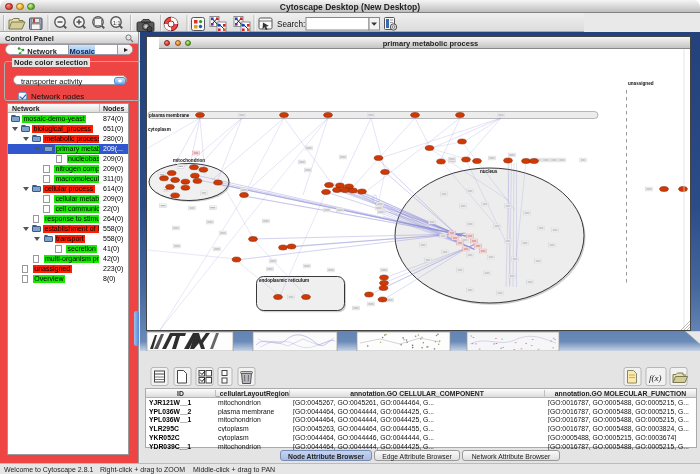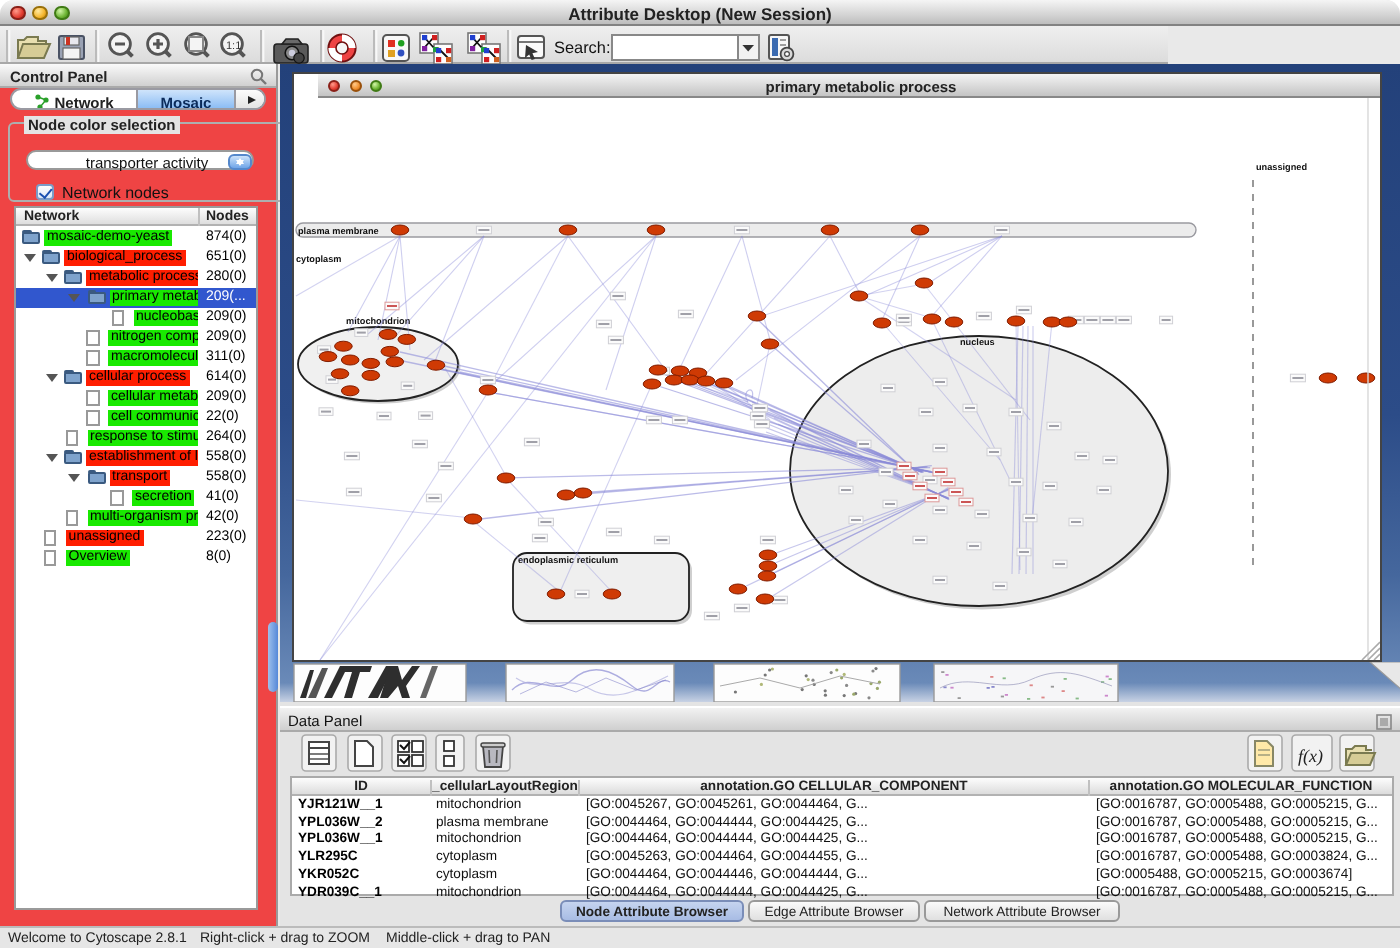--- a/index.html
+++ b/index.html
@@ -12,32 +12,32 @@
 #titlebar .t { position:absolute; top:2px; left:0; width:100%; text-align:center; font-size:8.5px;
   font-weight:bold; color:#222; }
 #toolbar { left:0; top:13px; width:584px; height:19px; background:linear-gradient(#efefef,#dcdcdc); border-bottom:1px solid #a8a8a8; }
 #cpanel { left:0; top:32px; width:139px; height:431px; background:#ef4444; border-right:1px solid #9a9a9a; }
 #cphead { position:absolute; left:0; top:0; width:100%; height:12px;
   background:linear-gradient(#fafafa,#d0d0d0); border-bottom:1px solid #aaa;
   font-size:7.5px; font-weight:bold; color:#222; padding:1.5px 0 0 5px; }
 #tabs { position:absolute; left:5px; top:12px; width:128px; height:11px; background:#fff;
   border:1px solid #9a9aa2; border-radius:6px; overflow:hidden; font-size:7.5px; font-weight:bold; }
 #tabs .net { position:absolute; left:0; top:0; width:62px; height:100%; color:#222; text-align:center; padding-top:1.5px; }
-#tabs .mos { position:absolute; left:62px; top:0; width:49px; height:100%; text-align:center; padding-top:1.5px;
+#tabs .mos { position:absolute; left:62px; top:0; width:27px; height:100%; text-align:right; padding-top:1.5px;
   background:linear-gradient(#cfe4fb,#8cbdf4); color:#0a2a5a; border-left:1px solid #9a9aa2; }
 #tabs .arr { position:absolute; left:111px; top:0; width:17px; height:100%; border-left:1px solid #9a9aa2;
   background:linear-gradient(#fcfcfc,#e4e4e4); }
 #tabs .arr:after { content:""; position:absolute; left:5.5px; top:3px; border-top:2.8px solid transparent;
   border-bottom:2.8px solid transparent; border-left:4.5px solid #222; }
 #grp { position:absolute; left:4px; top:29px; width:157px; height:40px; border:1px solid #aeaeae;
   border-radius:3px; }
 #grp .cap { position:absolute; left:7px; top:-4.5px; background:#e4e4e4; padding:0 2px;
   font-size:7.5px; font-weight:bold; color:#222; }
 #dd { position:absolute; left:8px; top:13px; width:114px; height:10px; background:#fff;
-  border:1px solid #999; border-radius:5px; font-size:7.5px; color:#111; padding:1px 0 0 7px;text-align:center; }
+  border:1px solid #999; border-radius:5px; font-size:7.5px; color:#111; padding:1px 0 0 7px; }
 #dd .sp { position:absolute; right:0.5px; top:0.5px; width:12px; height:8.5px; border-radius:3px;
   background:linear-gradient(#cde3fa,#6fa5e8); border:0.5px solid #5588cc; }
 #dd .sp:before { content:""; position:absolute; left:3.2px; top:1px; border-left:2.2px solid transparent;
   border-right:2.2px solid transparent; border-bottom:3px solid #fff; }
 #dd .sp:after { content:""; position:absolute; left:3.2px; bottom:1px; border-left:2.2px solid transparent;
   border-right:2.2px solid transparent; border-top:3px solid #fff; }
 #cb { position:absolute; left:13px; top:29.5px; width:8.5px; height:8.5px; background:linear-gradient(#fdfdfd,#dce8f8);
   border:1px solid #7a9cc8; border-radius:2px; }
 #cb:after { content:""; position:absolute; left:1.5px; top:0.5px; width:3px; height:4.5px;
   border:solid #1a50b0; border-width:0 1.6px 1.6px 0; transform:rotate(40deg); }
@@ -85,21 +85,21 @@
 .btab.sel { background:linear-gradient(#c5d4ef,#a8bce4); border-color:#7a8db8; font-weight:bold; }
 #status { left:0; top:463px; width:700px; height:11px; background:#e6e6e6; border-top:1px solid #bbb;
   font-size:7px; color:#222; }
 #status span { position:absolute; top:2px; }
 </style></head><body>
 <div id="app">
   <div class="abs" id="titlebar">
     <span class="light" style="left:5px;background:radial-gradient(circle at 35% 30%,#ff9a8a,#e33e32 60%,#a02015);border:0.5px solid #8a2018"></span>
     <span class="light" style="left:16px;background:radial-gradient(circle at 35% 30%,#ffe9a0,#f5b62e 60%,#b07708);border:0.5px solid #99700a"></span>
     <span class="light" style="left:27px;background:radial-gradient(circle at 35% 30%,#d2f5a8,#6db534 60%,#3a7a10);border:0.5px solid #3f7a14"></span>
-    <span class="t">Attribute Desktop (New Session)</span>
+    <span class="t">Cytoscape Desktop (New Desktop)</span>
   </div>
   <div class="abs" id="toolbar">
       <svg width="700" height="22" viewBox="0 0 700 22" style="display:block;position:absolute;left:0;top:-1px">
 <line x1="3.5" y1="3" x2="3.5" y2="19" stroke="#bbb" stroke-width="1"></line>
         <line x1="4.7" y1="3" x2="4.7" y2="19" stroke="#f8f8f8" stroke-width="1"></line>
 <line x1="48" y1="3" x2="48" y2="19" stroke="#bbb" stroke-width="1"></line>
         <line x1="49.2" y1="3" x2="49.2" y2="19" stroke="#f8f8f8" stroke-width="1"></line>
 <line x1="130.5" y1="3" x2="130.5" y2="19" stroke="#bbb" stroke-width="1"></line>
         <line x1="131.7" y1="3" x2="131.7" y2="19" stroke="#f8f8f8" stroke-width="1"></line>
 <line x1="160.5" y1="3" x2="160.5" y2="19" stroke="#bbb" stroke-width="1"></line>
@@ -708,24 +708,20 @@
 <ellipse cx="517" cy="140" rx="4.4" ry="2.5" fill="#cf3a04" stroke="#801c00" stroke-width="0.5"></ellipse>
 <ellipse cx="536" cy="140" rx="4.4" ry="2.5" fill="#cf3a04" stroke="#801c00" stroke-width="0.5"></ellipse>
 <line x1="537" y1="0" x2="537" y2="281" stroke="#d8d8d8" stroke-width="0.7"></line>
 <line x1="534" y1="281" x2="543" y2="272" stroke="#aaa" stroke-width="0.8"></line>
 <line x1="537" y1="281" x2="543" y2="275" stroke="#aaa" stroke-width="0.8"></line>
 <line x1="540" y1="281" x2="543" y2="278" stroke="#aaa" stroke-width="0.8"></line>
 </svg>
     </div>
   </div>
   <div class="abs" id="dpanel">
-    <div id="dphead">Data Panel<svg width="8" height="8" viewBox="0 0 8 8" style="position:absolute;right:4px;top:3px">
-          <rect x="0.5" y="0.5" width="7" height="7" fill="none" stroke="#888" stroke-width="0.8"></rect>
-          <rect x="2" y="2" width="4" height="4" fill="#aaa"></rect>
-        </svg></div>
     <div id="dptool">
         <svg width="560" height="22" viewBox="0 0 560 22" style="display:block">
 <g transform="translate(4,0)">
 <rect x="7" y="1.5" width="17" height="18" rx="2" fill="#f2f2f2" stroke="#aaa" stroke-width="0.8"></rect>
 <rect x="10.5" y="5" width="10" height="11" fill="#fff" stroke="#444" stroke-width="1"></rect>
             <line x1="10.5" y1="8" x2="20.5" y2="8" stroke="#444" stroke-width="1"></line>
             <line x1="10.5" y1="11" x2="20.5" y2="11" stroke="#444" stroke-width="0.7"></line>
             <line x1="10.5" y1="13.5" x2="20.5" y2="13.5" stroke="#444" stroke-width="0.7"></line>
 <rect x="30" y="1.5" width="17" height="18" rx="2" fill="#f2f2f2" stroke="#aaa" stroke-width="0.8"></rect>
 <path d="M33.5 4.5 L39.5 4.5 L42.5 7.5 L42.5 17 L33.5 17 Z" fill="#fff" stroke="#444" stroke-width="1"></path>

